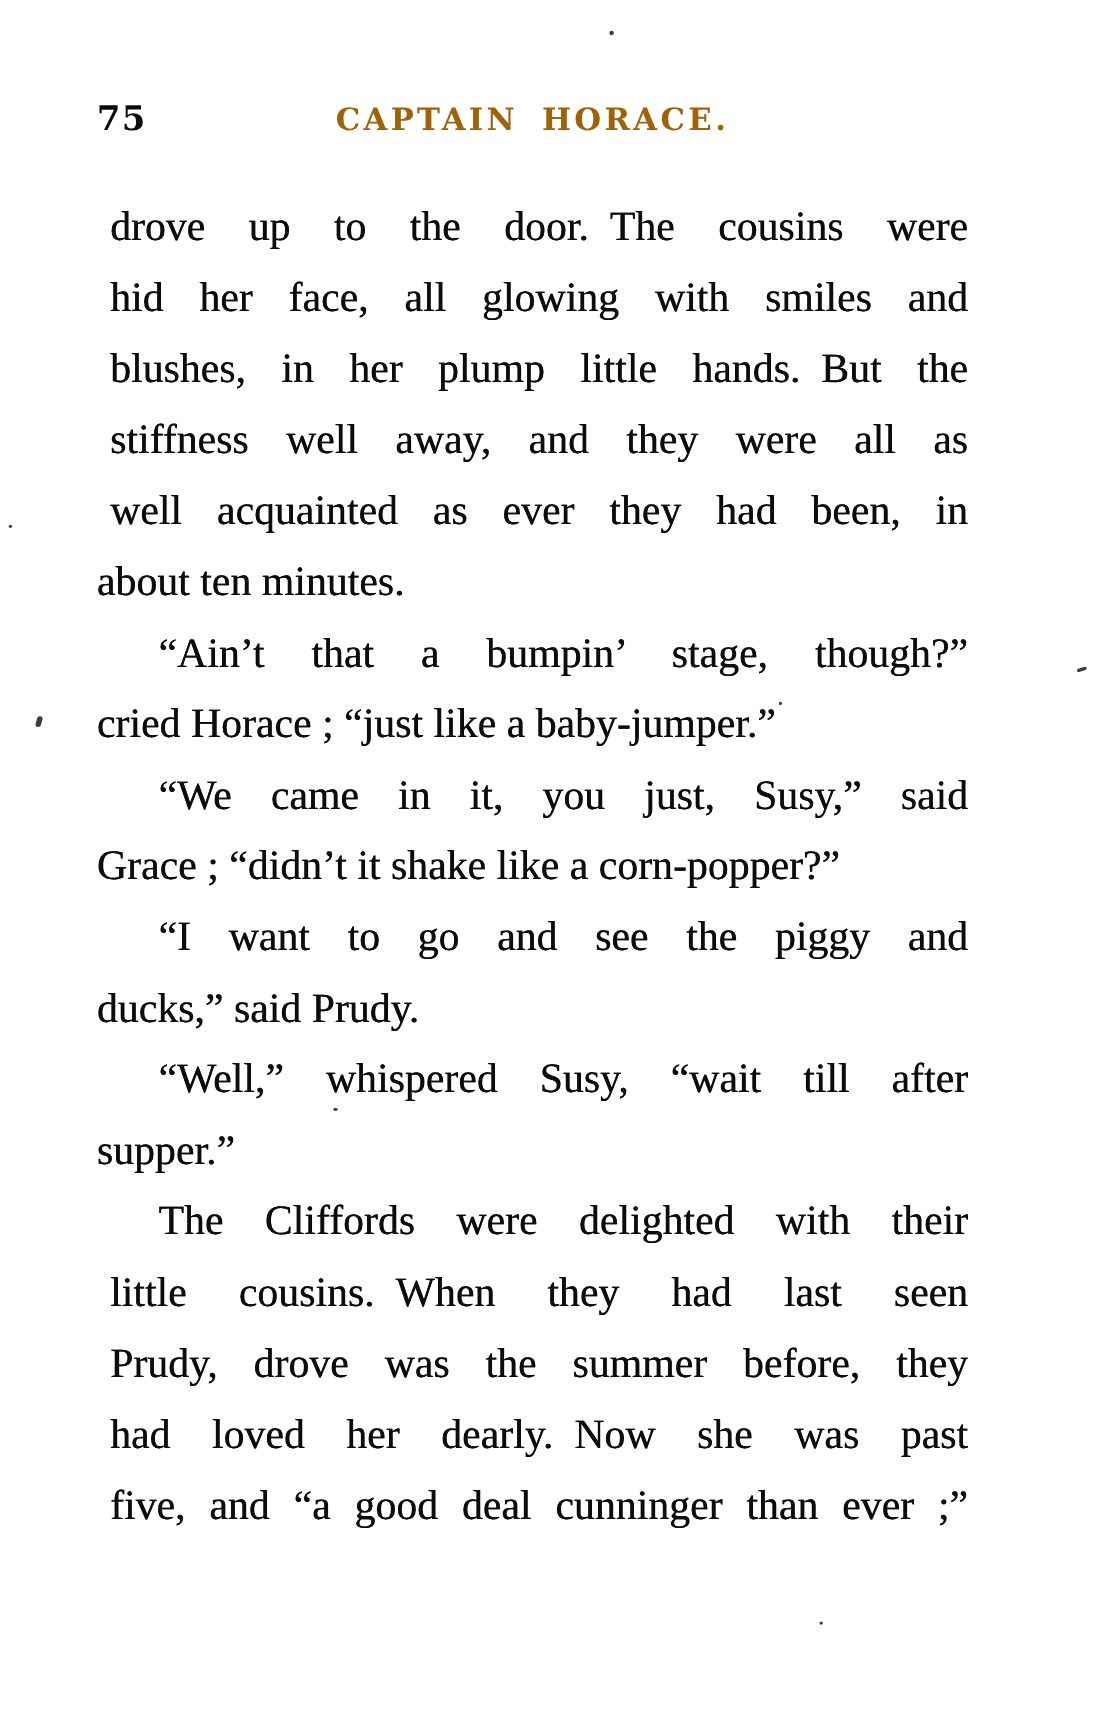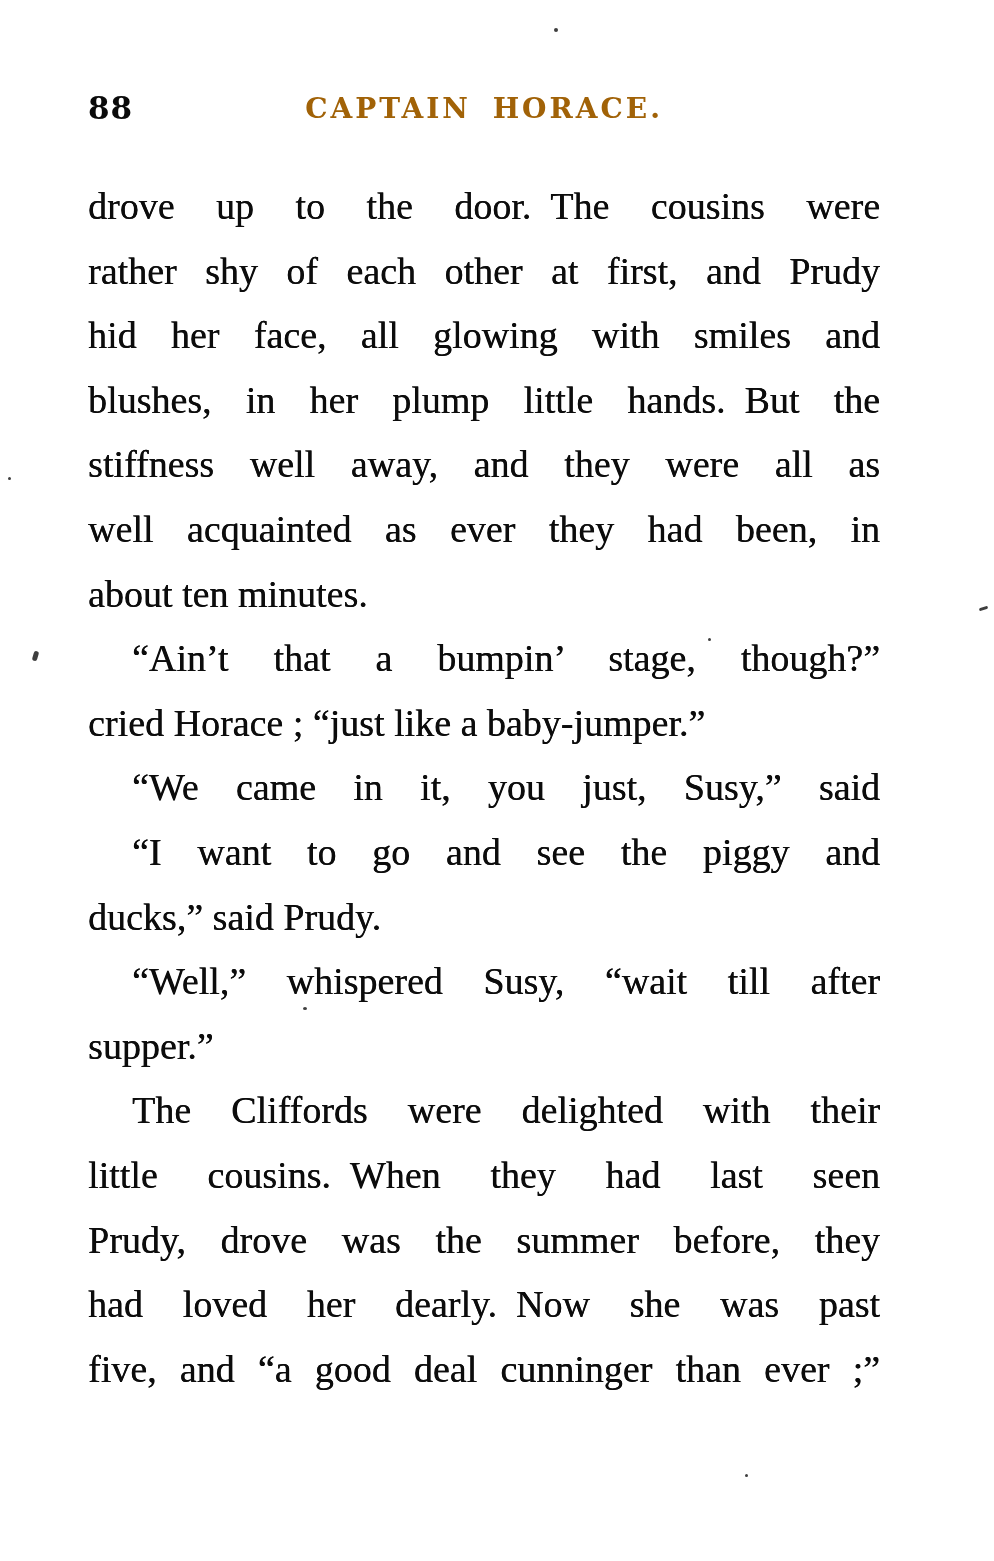--- a/index.html
+++ b/index.html
@@ -59,20 +59,21 @@
   }
   .line {
     height: 64.6px;
     overflow: hidden;
     white-space: normal;
   }
   
   .line.j {
     text-align: justify;
     text-align-last: justify;
+    margin-left: 12px;
   }
   
   .line.l {
     text-align: right;
     text-align-last: left;
   }
   
   .line.ind {
     text-indent: 44px;
   }
@@ -83,43 +84,43 @@
     border-radius: 50%;
     opacity: 0.85;
   }
 </style>
 </head>
 <body>
 
 <div class="page">
 
   <header class="running-header">
-    <span class="page-number">88</span>
+    <span class="page-number">75</span>
     <div class="header-title">CAPTAIN HORACE.</div>
   </header>
 
   <main class="text-block">
 
     <div class="para">
       <div class="line j">drove up to the door. The cousins were</div>
-      <div class="line j">rather shy of each other at first, and Prudy</div>
       <div class="line j">hid her face, all glowing with smiles and</div>
       <div class="line j">blushes, in her plump little hands. But the</div>
       <div class="line j">stiffness well away, and they were all as</div>
       <div class="line j">well acquainted as ever they had been, in</div>
       <div class="line l">about ten minutes.</div>
     </div>
 
     <div class="para">
       <div class="line j ind">“Ain’t that a bumpin’ stage, though?”</div>
       <div class="line l">cried Horace ; “just like a baby-jumper.”</div>
     </div>
 
     <div class="para">
       <div class="line j ind">“We came in it, you just, Susy,” said</div>
+      <div class="line l">Grace ; “didn’t it shake like a corn-popper?”</div>
     </div>
 
     <div class="para">
       <div class="line j ind">“I want to go and see the piggy and</div>
       <div class="line l">ducks,” said Prudy.</div>
     </div>
 
     <div class="para">
       <div class="line j ind">“Well,” whispered Susy, “wait till after</div>
       <div class="line l">supper.”</div>

